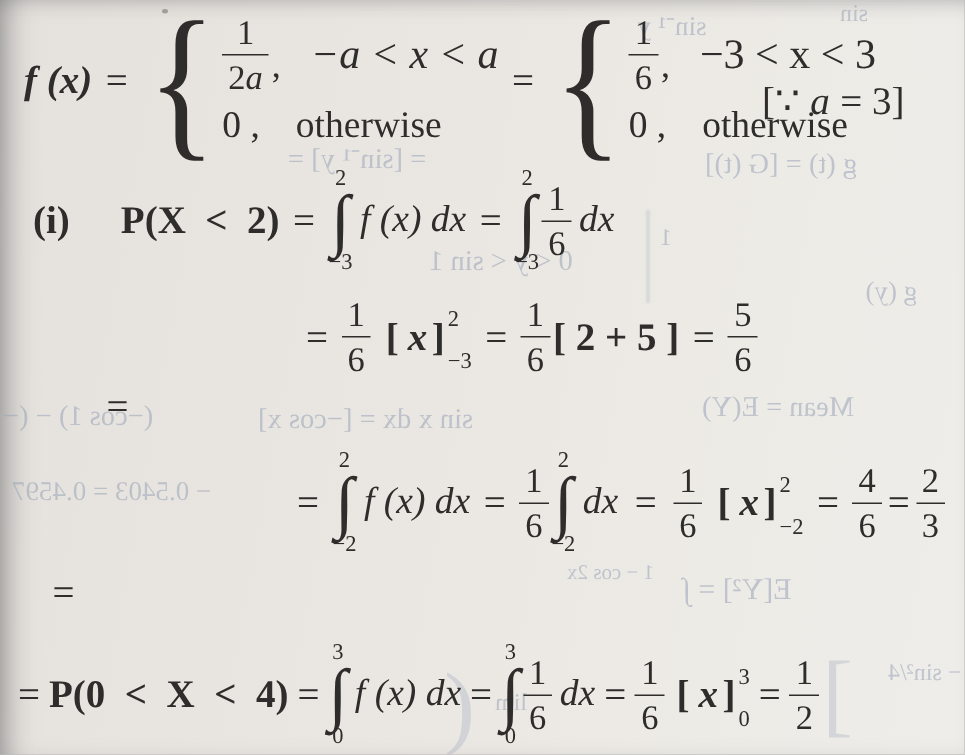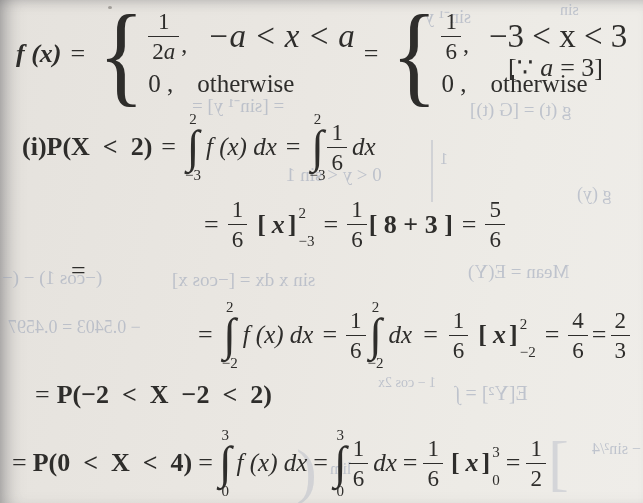--- a/index.html
+++ b/index.html
@@ -14,21 +14,21 @@
   .sm{font-size:25px;}
   .it{font-style:italic;}
   .eq{font-size:26px;margin:0 9px;}
   .frac{display:inline-flex;flex-direction:column;align-items:center;line-height:1;font-size:23px;}
   .frac .num{padding:0 4px 3px;}
   .frac .den{border-top:1.6px solid #2e2d2b;padding:3px 4px 0;display:inline-flex;}
   .brace{font-size:96px;line-height:.78;font-weight:400;transform:scaleY(1.18);margin:0 1px 0 4px;}
   .cases{display:flex;flex-direction:column;gap:7px;margin-left:3px;}
   .crow{display:flex;align-items:center;}
   .comma{font-size:24px;margin:16px 4px 0 2px;}
-  .cond{font-size:33px;margin-left:16px;}
+  .cond{font-size:28px;margin-left:16px;}
   .otherw{font-size:25px;margin-left:24px;}
   .integral{display:inline-flex;flex-direction:column;align-items:center;line-height:1;}
   .int-sign{font-size:46px;line-height:.78;}
   .lim{font-size:15px;}
   .lim-top{margin-bottom:2px;}
   .lim-bot{margin-top:3px;}
   .ibody{font-size:25px;margin-left:5px;}
   .tight{margin-left:2px;}
   .ev{display:inline-flex;flex-direction:column;line-height:1;font-size:15px;margin-left:2px;gap:13px;transform:translateY(3px);}
   .bx{margin:0 3px;}
@@ -101,21 +101,21 @@
   </div>
 
   <div class="note" style="left:508px;top:52px">
     <span>[∵</span>
     <span class="it">a</span>
     <span>= 3]</span>
   </div>
 
   <div class="line" style="left:22px;top:112px">
     <span class="t">(i)</span>
-    <span class="t" style="">P(X  &lt;  2)</span>
+    <span class="t" style="margin-left:34px">P(X  &lt;  2)</span>
     <span class="eq">=</span>
     <span class="integral">
       <span class="lim lim-top">2</span>
       <span class="int-sign">∫</span>
       <span class="lim lim-bot">−3</span>
     </span>
     <span class="ibody it">f (x) dx</span>
     <span class="eq">=</span>
     <span class="integral">
       <span class="lim lim-top">2</span>
@@ -140,21 +140,21 @@
     <span class="t">]</span>
     <span class="ev">
       <span>2</span>
       <span>−3</span>
     </span>
     <span class="eq">=</span>
     <span class="frac">
       <span class="num">1</span>
       <span class="den"><span>6</span></span>
     </span>
-    <span class="t tight">[ 8 + 3 ]</span>
+    <span class="t tight">[ 2 + 5 ]</span>
     <span class="eq">=</span>
     <span class="frac">
       <span class="num">5</span>
       <span class="den"><span>6</span></span>
     </span>
   </div>
 
   <div class="line" style="left:62px;top:256px">
     <span class="eq">=</span>
   </div>
@@ -197,21 +197,20 @@
     </span>
     <span class="eq" style="margin:0 4px">=</span>
     <span class="frac">
       <span class="num">2</span>
       <span class="den"><span>3</span></span>
     </span>
   </div>
 
   <div class="line" style="left:28px;top:380px">
     <span class="eq" style="margin:0 7px">=</span>
-    <span class="t">P(−2  &lt;  X  −2  &lt;  2)</span>
   </div>
 
   <div class="line l7" style="left:12px;top:428px">
     <span class="eq" style="margin-left:0">=</span>
     <span class="t">P(0  &lt;  X  &lt;  4)</span>
     <span class="eq">=</span>
     <span class="integral">
       <span class="lim lim-top">3</span>
       <span class="int-sign">∫</span>
       <span class="lim lim-bot">0</span>

